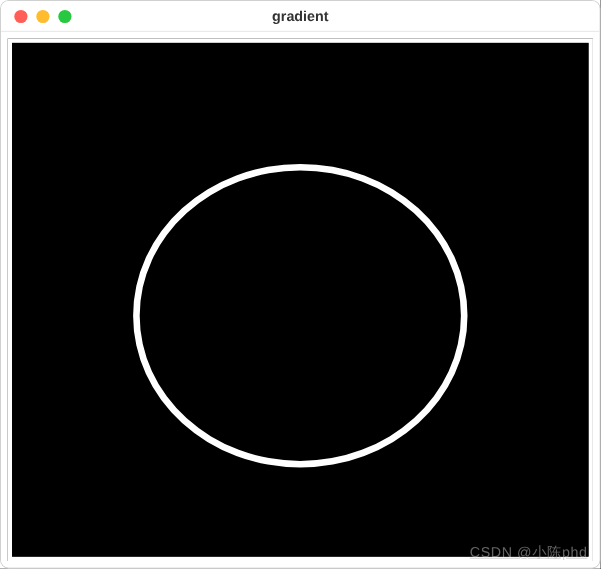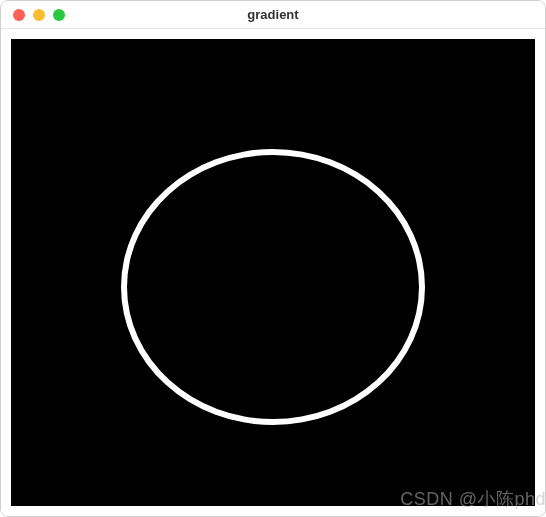--- a/index.html
+++ b/index.html
@@ -76,27 +76,28 @@
       background: #000;
     }
     .circle {
       position: absolute;
       border: 6px solid #ffffff;
       border-radius: 50%;
       background: transparent;
     }
     .watermark {
       position: absolute;
-      right: 0;
+      right: 12px;
       bottom: 6px;
-      font-size: 18px;
+      font-size: 13px;
       color: rgba(180,180,180,0.55);
       letter-spacing: 0.5px;
       pointer-events: none;
       font-family: sans-serif;
+      text-decoration: underline;
     }
   </style>
 </head>
 <body>
 
 <div class="window">
   <div class="titlebar">
     <div class="traffic-lights">
       <div class="traffic-light tl-close" title="close"></div>
       <div class="traffic-light tl-min" title="minimize"></div>

